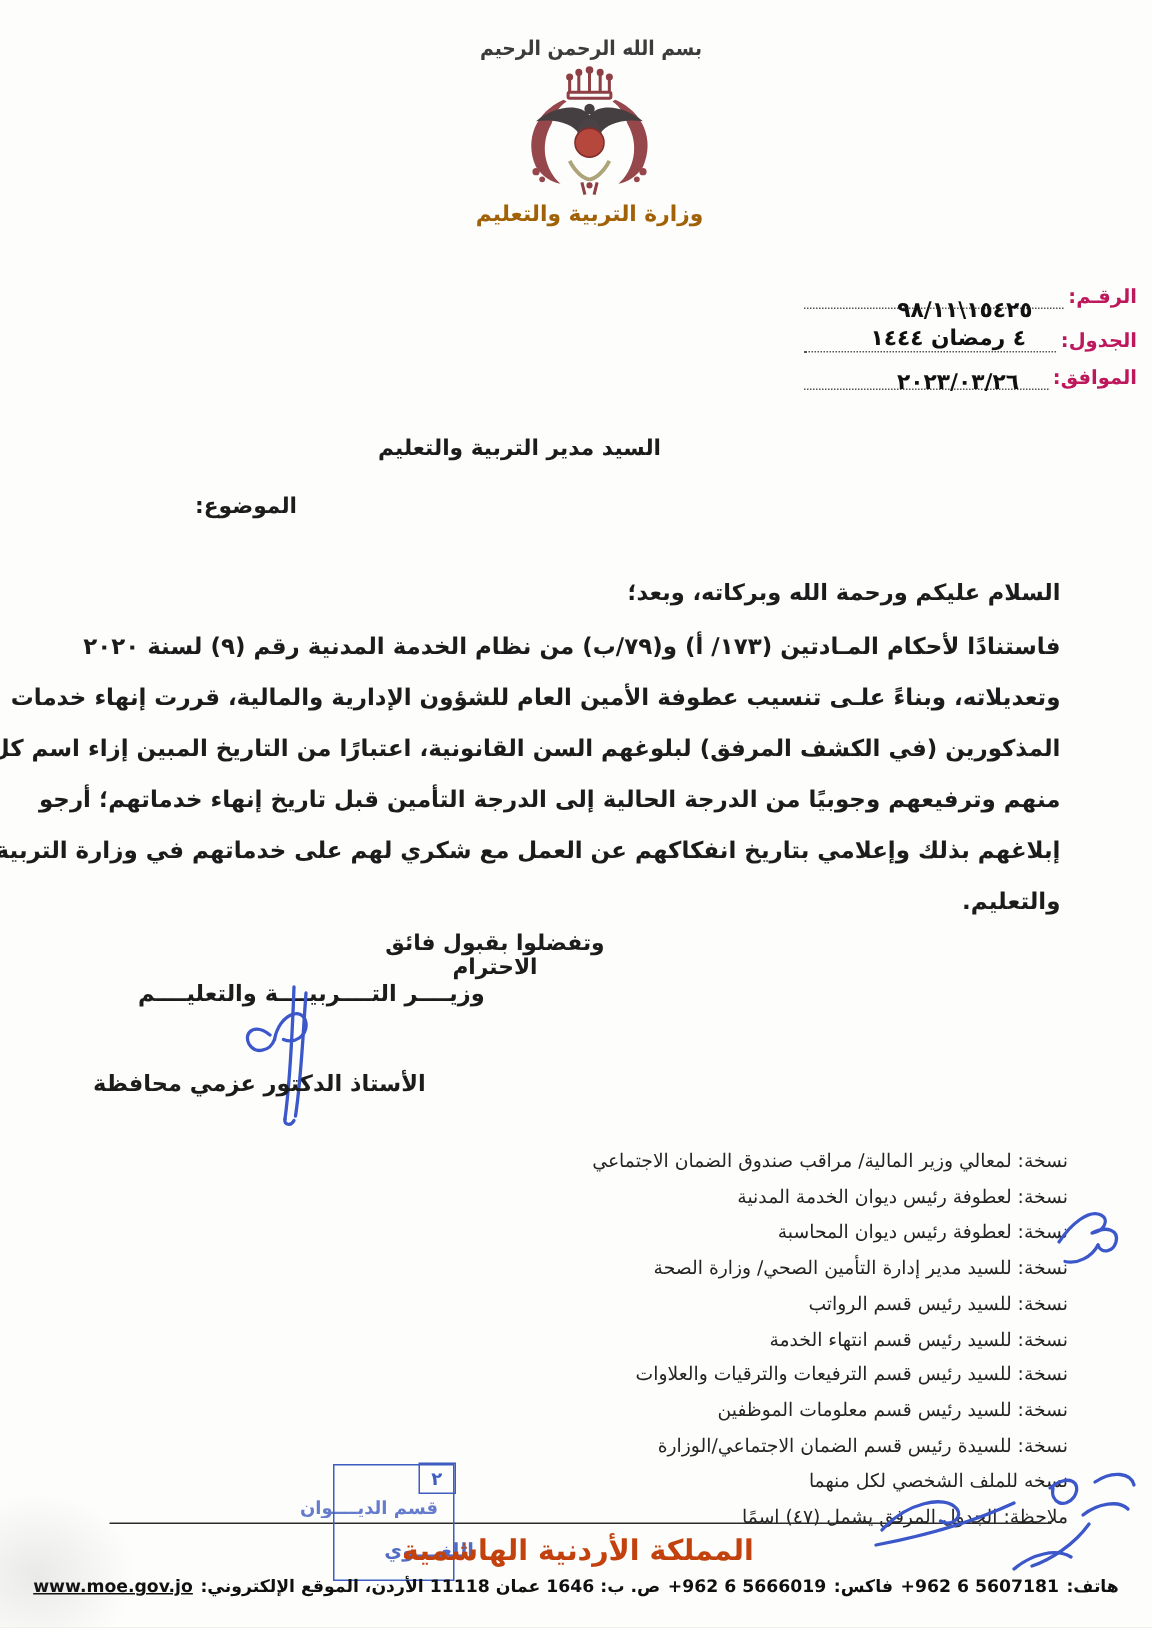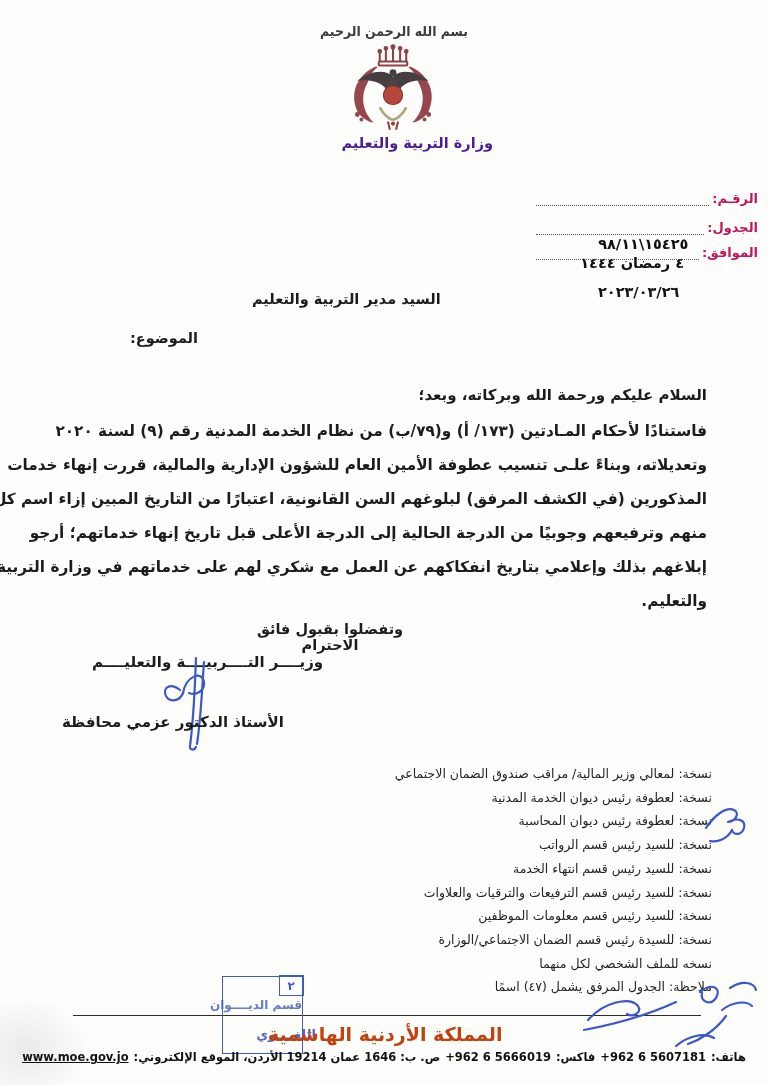--- a/index.html
+++ b/index.html
@@ -6,29 +6,29 @@
   .page{
     position:relative;width:768px;height:1085px;margin:0 auto;
     background:#fdfdfc;overflow:hidden;
     font-family:"DejaVu Sans",sans-serif;color:#1c1c1c;
   }
   .abs{position:absolute;}
   
   .bismillah{top:24px;left:284px;width:220px;text-align:center;
     font-size:12.5px;font-weight:700;color:#3c3c3c;transform:scaleY(1.08);}
   .crest{top:44px;left:337px;width:112px;height:92px;}
-  .ministry-callig{top:135px;left:293px;width:200px;text-align:right;
-    font-size:14.5px;font-weight:700;color:#4c1d95;letter-spacing:-0.3px;}
+  .ministry-callig{top:135px;left:293px;width:200px;text-align:center;
+    font-size:14.5px;font-weight:700;color:#a16207;letter-spacing:-0.3px;}
   
   .ref-row{right:10px;width:222px;display:flex;direction:rtl;align-items:flex-end;}
   .ref-row .lbl{font-size:13px;font-weight:700;white-space:nowrap;color:#be185d;}
   .ref-row .line{flex:1;position:relative;height:15px;margin-right:3px;
     border-bottom:1.6px dotted #555;}
   .ref-row .val{position:absolute;right:12%;white-space:nowrap;
-    font-size:14.5px;font-weight:700;letter-spacing:1.5px;color:#111;margin-top:37px;}
+    font-size:14.5px;font-weight:700;letter-spacing:1.5px;color:#111;}
   #ref1{top:190px;} #ref1 .val{top:9px;}
   #ref2{top:219px;} #ref2 .val{top:-1px;letter-spacing:0.5px;}
   #ref3{top:244px;} #ref3 .val{top:3px;}
   
   .recipient{top:291px;left:252px;font-size:14.5px;font-weight:700;}
   .subject-label{top:330px;left:130px;font-size:14.5px;font-weight:700;}
   .subject{top:356px;left:116px;font-size:14.5px;font-weight:700;}
   .salutation{top:386px;left:62px;width:645px;direction:rtl;text-align:right;
     font-size:15px;font-weight:700;}
   
@@ -46,21 +46,21 @@
     font-size:12.5px;font-weight:400;line-height:23.7px;color:#242424;}
   .initial-svg{top:786px;left:698px;width:56px;height:60px;}
   
   .rule{top:1015px;left:73px;width:628px;height:1.4px;background:#2c2c2c;}
   .stamp{top:976px;left:222px;width:81px;height:78px;
     border:1.6px solid #3f5cc0;box-sizing:border-box;}
   .stamp .corner{position:absolute;top:-1.6px;right:-1.6px;width:25px;height:21px;
     border:1.6px solid #3f5cc0;box-sizing:border-box;display:flex;
     align-items:center;justify-content:center;
     font-size:12px;font-weight:700;color:#3f5cc0;}
-  .stamp .l1{position:absolute;top:21px;right:0;white-space:nowrap;
+  .stamp .l1{position:absolute;top:21px;right:10px;white-space:nowrap;
     font-size:12px;font-weight:700;color:#3f5cc0;opacity:.8;}
   .stamp .l2{position:absolute;top:50px;right:-14px;white-space:nowrap;
     font-size:13px;font-weight:700;color:#3f5cc0;opacity:.9;}
   .kingdom{top:1023px;left:268px;font-size:19px;font-weight:700;color:#c2410c;}
   .contact{top:1050px;left:40px;width:688px;display:flex;direction:rtl;
     justify-content:center;align-items:baseline;gap:5px;
     font-size:11.5px;font-weight:700;color:#101010;white-space:nowrap;}
   .contact .num{direction:ltr;unicode-bidi:embed;}
   .contact .site{text-decoration:underline;font-weight:700;}
   .scribbles-svg{top:976px;left:580px;width:188px;height:95px;}
@@ -123,21 +123,21 @@
   </div>
 
   <div class="abs recipient" dir="rtl">السيد مدير التربية والتعليم</div>
   <div class="abs subject-label" dir="rtl">الموضوع:</div>
   <div class="abs salutation">السلام عليكم ورحمة الله وبركاته، وبعد؛</div>
 
   <div class="abs body-block">
     <div class="body-line">فاستنادًا لأحكام المـادتين (١٧٣/ أ) و(٧٩/ب) من نظام الخدمة المدنية رقم (٩) لسنة ٢٠٢٠</div>
     <div class="body-line">وتعديلاته، وبناءً علـى تنسيب عطوفة الأمين العام للشؤون الإدارية والمالية، قررت إنهاء خدمات</div>
     <div class="body-line">المذكورين (في الكشف المرفق) لبلوغهم السن القانونية، اعتبارًا من التاريخ المبين إزاء اسم كل</div>
-    <div class="body-line">منهم وترفيعهم وجوبيًا من الدرجة الحالية إلى الدرجة الأعلى قبل تاريخ إنهاء خدماتهم؛ أرجو</div>
+    <div class="body-line">منهم وترفيعهم وجوبيًا من الدرجة الحالية إلى الدرجة التأمين قبل تاريخ إنهاء خدماتهم؛ أرجو</div>
     <div class="body-line">إبلاغهم بذلك وإعلامي بتاريخ انفكاكهم عن العمل مع شكري لهم على خدماتهم في وزارة التربية</div>
     <div class="body-line last">والتعليم.</div>
   </div>
 
   <div class="abs closing" dir="rtl">وتفضلوا بقبول فائق الاحترام</div>
   <div class="abs minister-title" dir="rtl">وزيــــر التــــربيــــة والتعليــــم</div>
 
   <svg class="abs sig-svg" viewBox="0 0 100 108">
     <path class="ink" d="M34,46 C24,38 16,44 20,52 C24,59 34,57 37,49"></path>
     <path class="ink" d="M37,49 C40,32 56,26 58,38 C59,47 50,52 43,49"></path>
@@ -145,20 +145,21 @@
     <path class="ink" d="M58,18 C56,44 55,74 51,100"></path>
     <path class="ink" d="M44,102 C43,106 48,107 50,103"></path>
   </svg>
 
   <div class="abs minister-name" dir="rtl">الأستاذ الدكتور عزمي محافظة</div>
 
   <div class="abs cc-block">
     <div>نسخة: لمعالي وزير المالية/ مراقب صندوق الضمان الاجتماعي</div>
     <div>نسخة: لعطوفة رئيس ديوان الخدمة المدنية</div>
     <div>نسخة: لعطوفة رئيس ديوان المحاسبة</div>
+    <div>نسخة: للسيد مدير إدارة التأمين الصحي/ وزارة الصحة</div>
     <div>نسخة: للسيد رئيس قسم الرواتب</div>
     <div>نسخة: للسيد رئيس قسم انتهاء الخدمة</div>
     <div>نسخة: للسيد رئيس قسم الترفيعات والترقيات والعلاوات</div>
     <div>نسخة: للسيد رئيس قسم معلومات الموظفين</div>
     <div>نسخة: للسيدة رئيس قسم الضمان الاجتماعي/الوزارة</div>
     <div>نسخه للملف الشخصي لكل منهما</div>
     <div>ملاحظة: الجدول المرفق يشمل (٤٧) اسمًا</div>
   </div>
 
   <svg class="abs initial-svg" viewBox="0 0 56 60">
@@ -174,21 +175,21 @@
     <span class="l2">اللغــــوي</span>
   </div>
 
   <div class="abs kingdom" dir="rtl">المملكة الأردنية الهاشمية</div>
 
   <div class="abs contact">
     <span>هاتف:</span>
     <span class="num">+962 6 5607181</span>
     <span>فاكس:</span>
     <span class="num">+962 6 5666019</span>
-    <span>ص. ب: 1646 عمان 19214 الأردن، الموقع الإلكتروني:</span>
+    <span>ص. ب: 1646 عمان 11118 الأردن، الموقع الإلكتروني:</span>
     <span class="site" dir="ltr">www.moe.gov.jo</span>
   </div>
 
   <svg class="abs scribbles-svg" viewBox="0 0 188 95">
     <path class="ink" d="M8,44 C24,26 50,20 58,30 C62,36 54,42 47,38"></path>
     <path class="ink" d="M4,54 C36,48 70,38 96,26"></path>
     <path class="ink" d="M120,16 C132,6 142,12 136,22 C130,30 120,26 122,16"></path>
     <path class="ink" d="M150,12 C162,4 174,6 176,14"></path>
     <path class="ink" d="M142,34 C152,26 166,24 172,30"></path>
     <path class="ink" d="M146,40 C136,54 120,64 108,68"></path>

